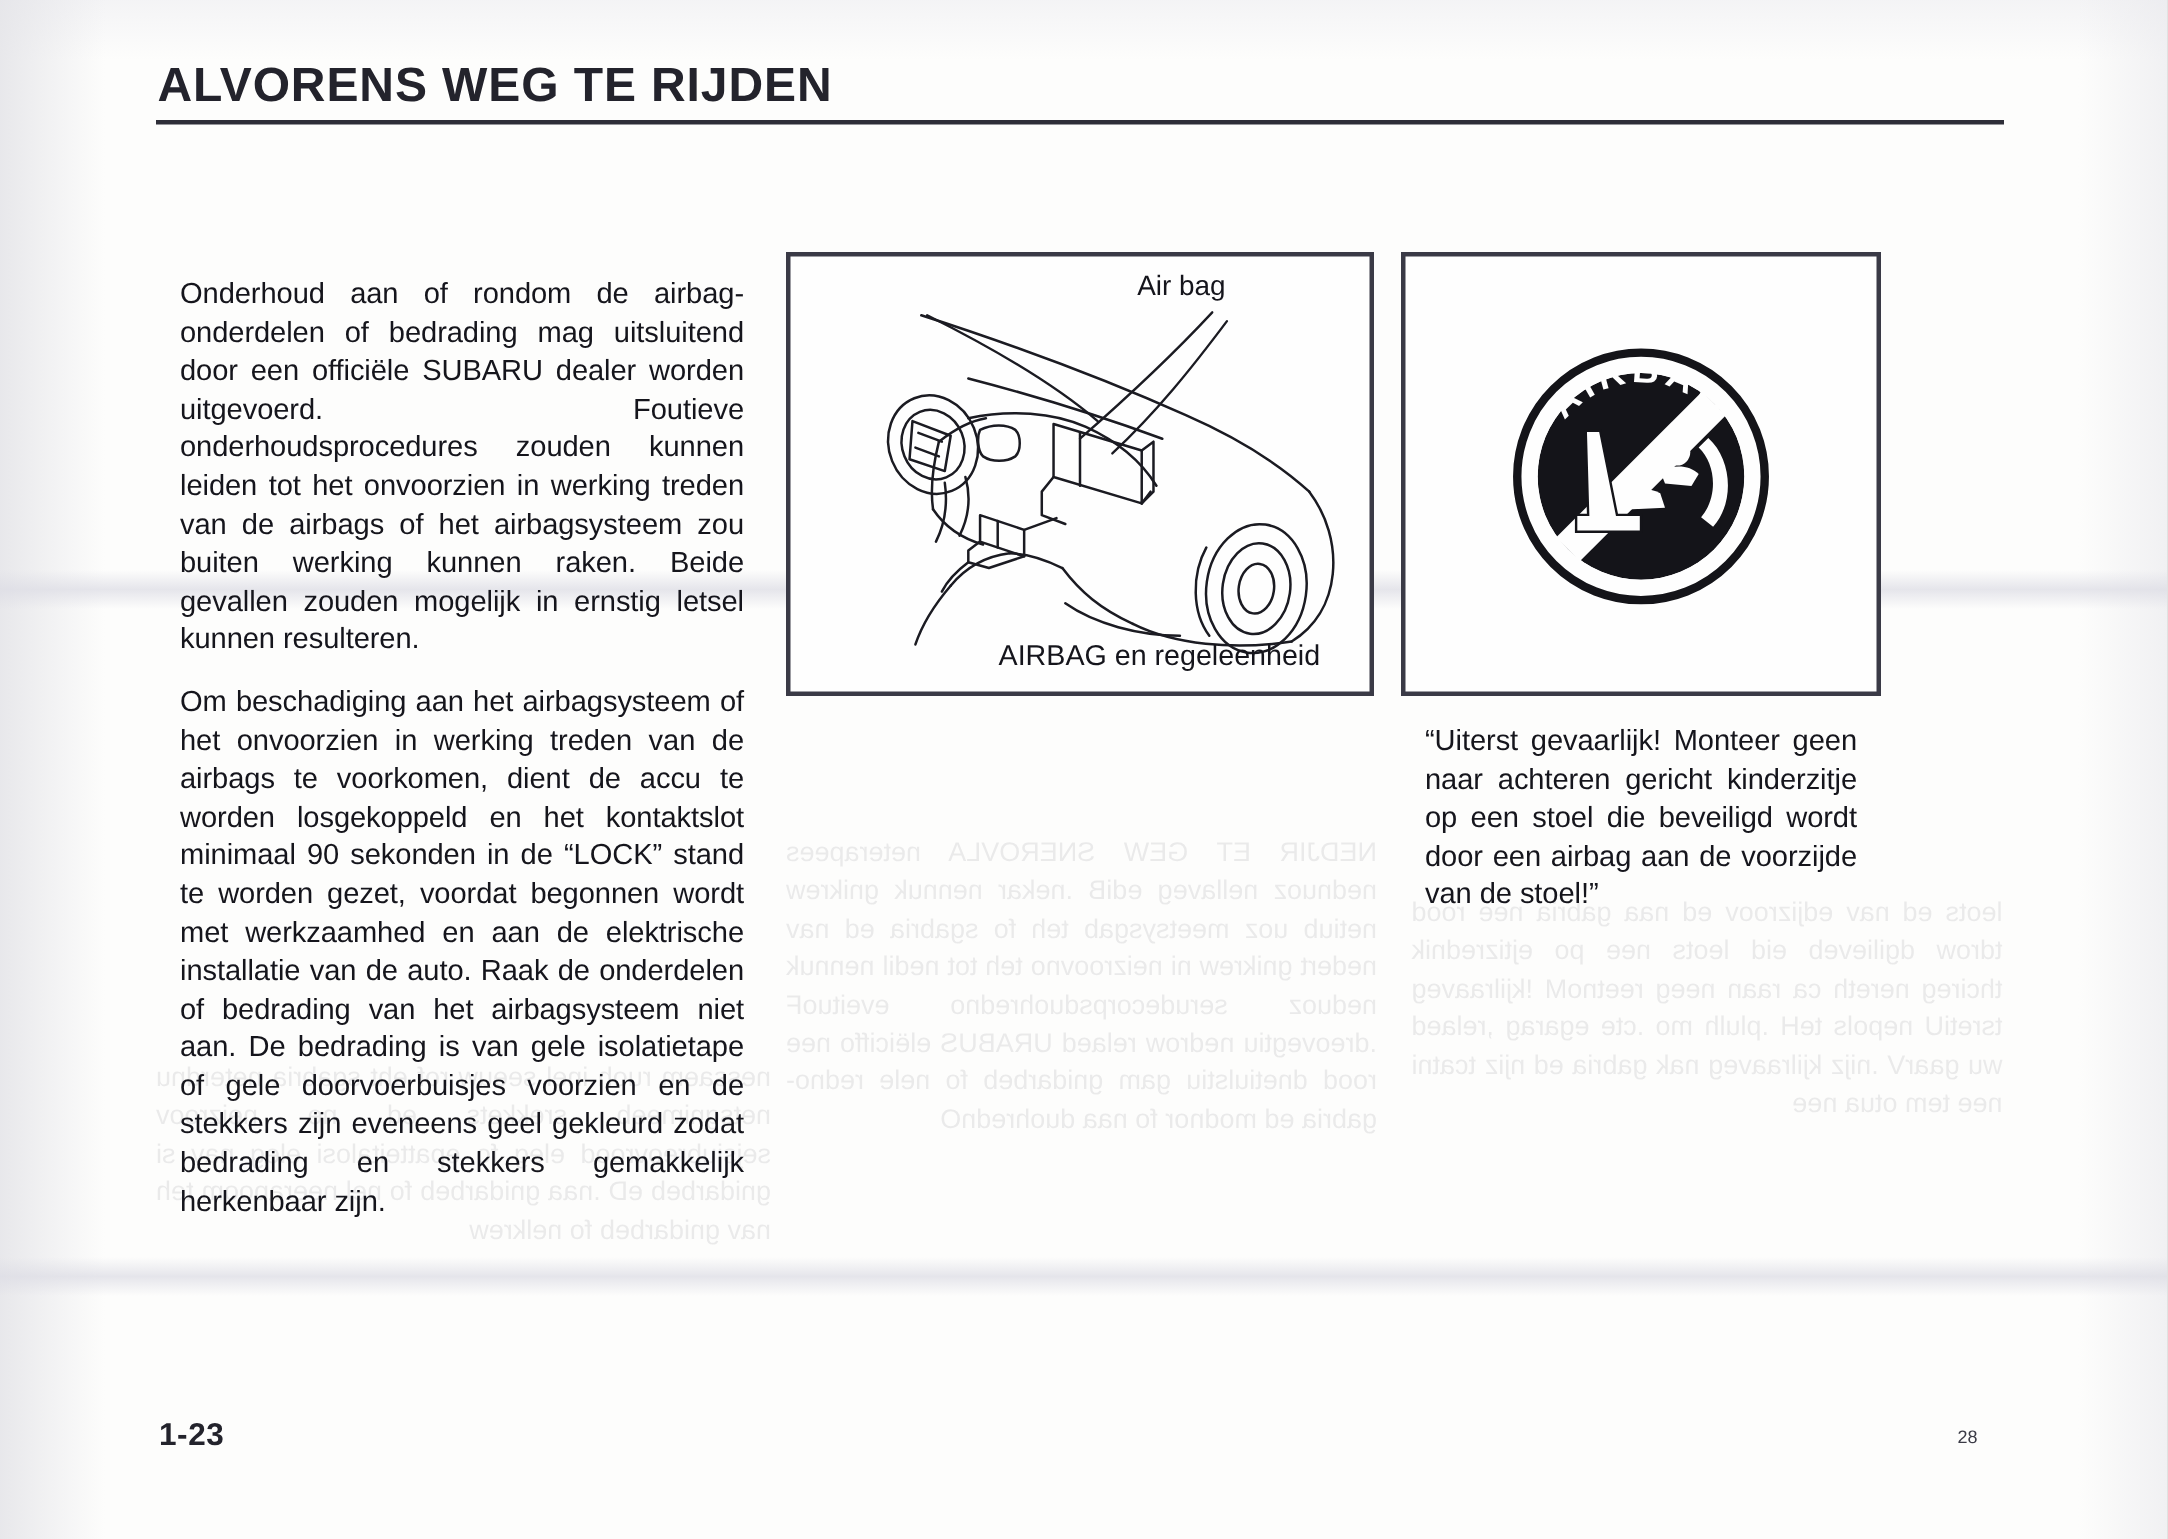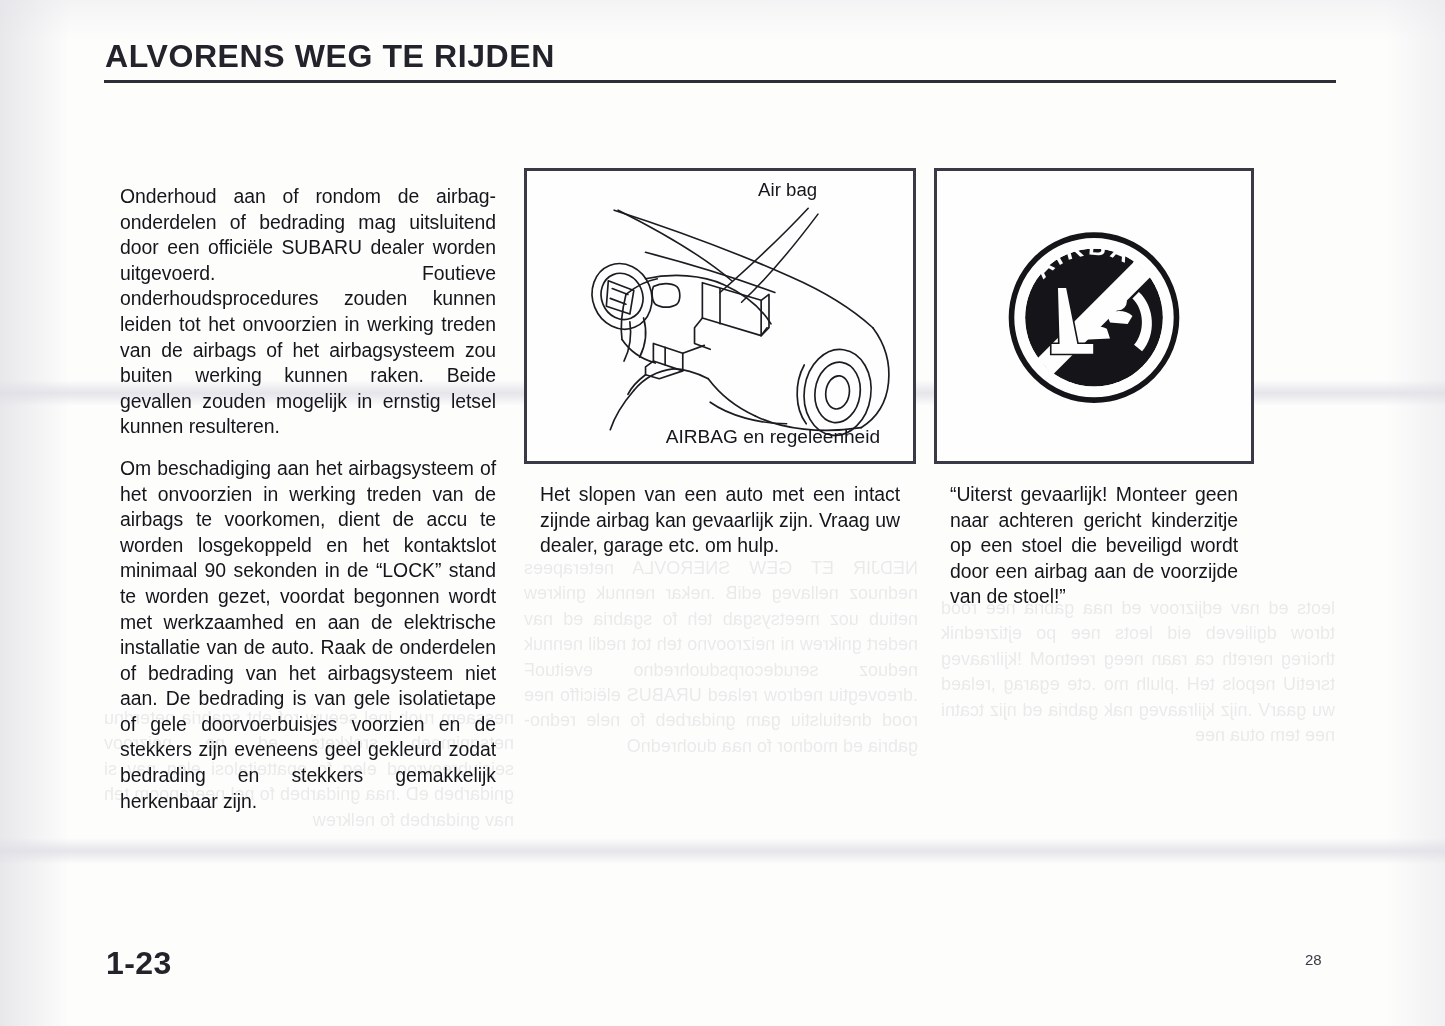--- a/index.html
+++ b/index.html
@@ -85,30 +85,30 @@
   .figure svg { display: block; width: 100%; height: 100%; }
   .figure-caption-below {
     margin-top: 18px;
   }
 
   
   .footer-left {
     position: absolute;
     left: 106px;
     top: 945px;
-    font-size: 32px;
+    font-size: 21px;
     font-weight: bold;
     color: #23232c;
     letter-spacing: 0.4px;
   }
   .footer-right {
     position: absolute;
     left: 1305px;
     top: 951px;
-    font-size: 15px;
+    font-size: 12px;
     color: #3b3b46;
   }
 
   
   .bleed {
     position: absolute;
     opacity: 0.085;
     color: #2a2a38;
     font-size: 18px;
     line-height: 25.4px;
@@ -204,23 +204,20 @@
 
           <path d="M286 38 C260 66 228 96 196 124" stroke-width="1.6"></path>
           <path d="M296 44 C272 76 248 106 218 134" stroke-width="1.6"></path>
           <path d="M92 40 C140 64 180 88 208 112" stroke-width="1.6"></path>
         </g>
         <text x="265" y="26" font-family="Liberation Sans, sans-serif" font-size="19" fill="#15151c" text-anchor="middle">Air bag</text>
         <text x="250" y="278" font-family="Liberation Sans, sans-serif" font-size="19.5" fill="#15151c" text-anchor="middle">AIRBAG en regeleenheid</text>
       </svg>
     </div>
 
-    <div class="body-text figure-caption-below">
-      <p>Het slopen van een auto met een intact zijnde airbag kan gevaarlijk zijn. Vraag uw dealer, garage etc. om hulp.</p>
-    </div>
   </div>
 
   <div class="col col-right">
 
     <div class="figure">
       <svg viewBox="0 0 392 296" xmlns="http://www.w3.org/2000/svg">
         <defs>
           <path id="arcTextPath" d="M 118 150 A 78 78 0 0 1 274 150" fill="none"></path>
           <mask id="symbolMask">
             <rect x="0" y="0" width="392" height="296" fill="black"></rect>

